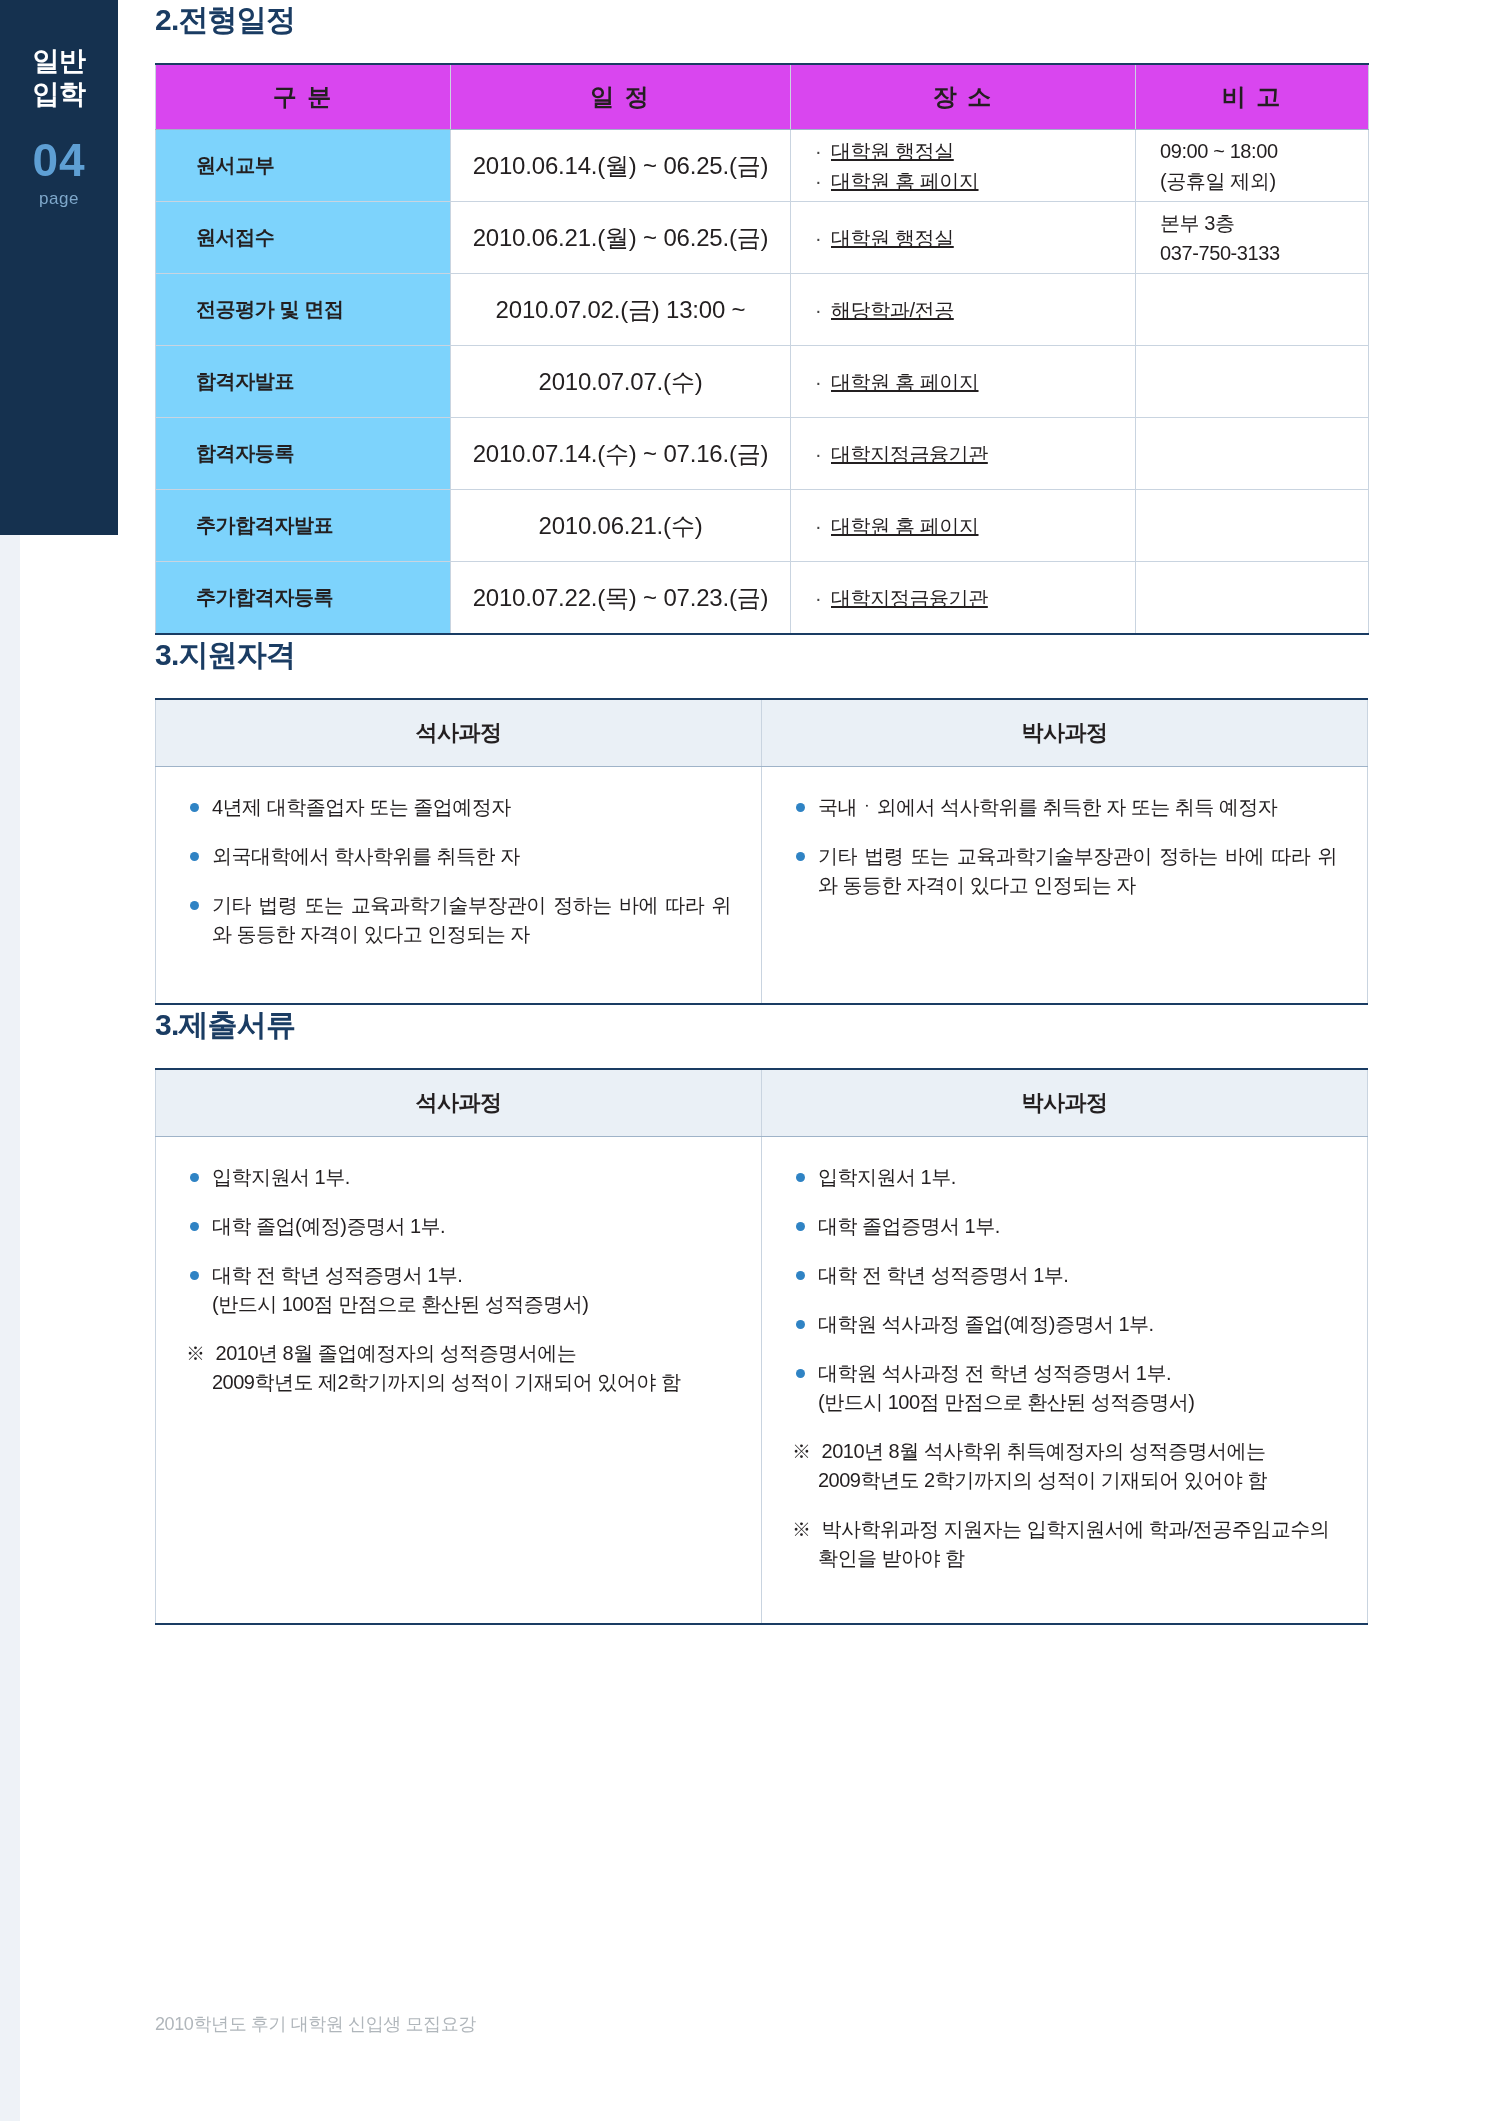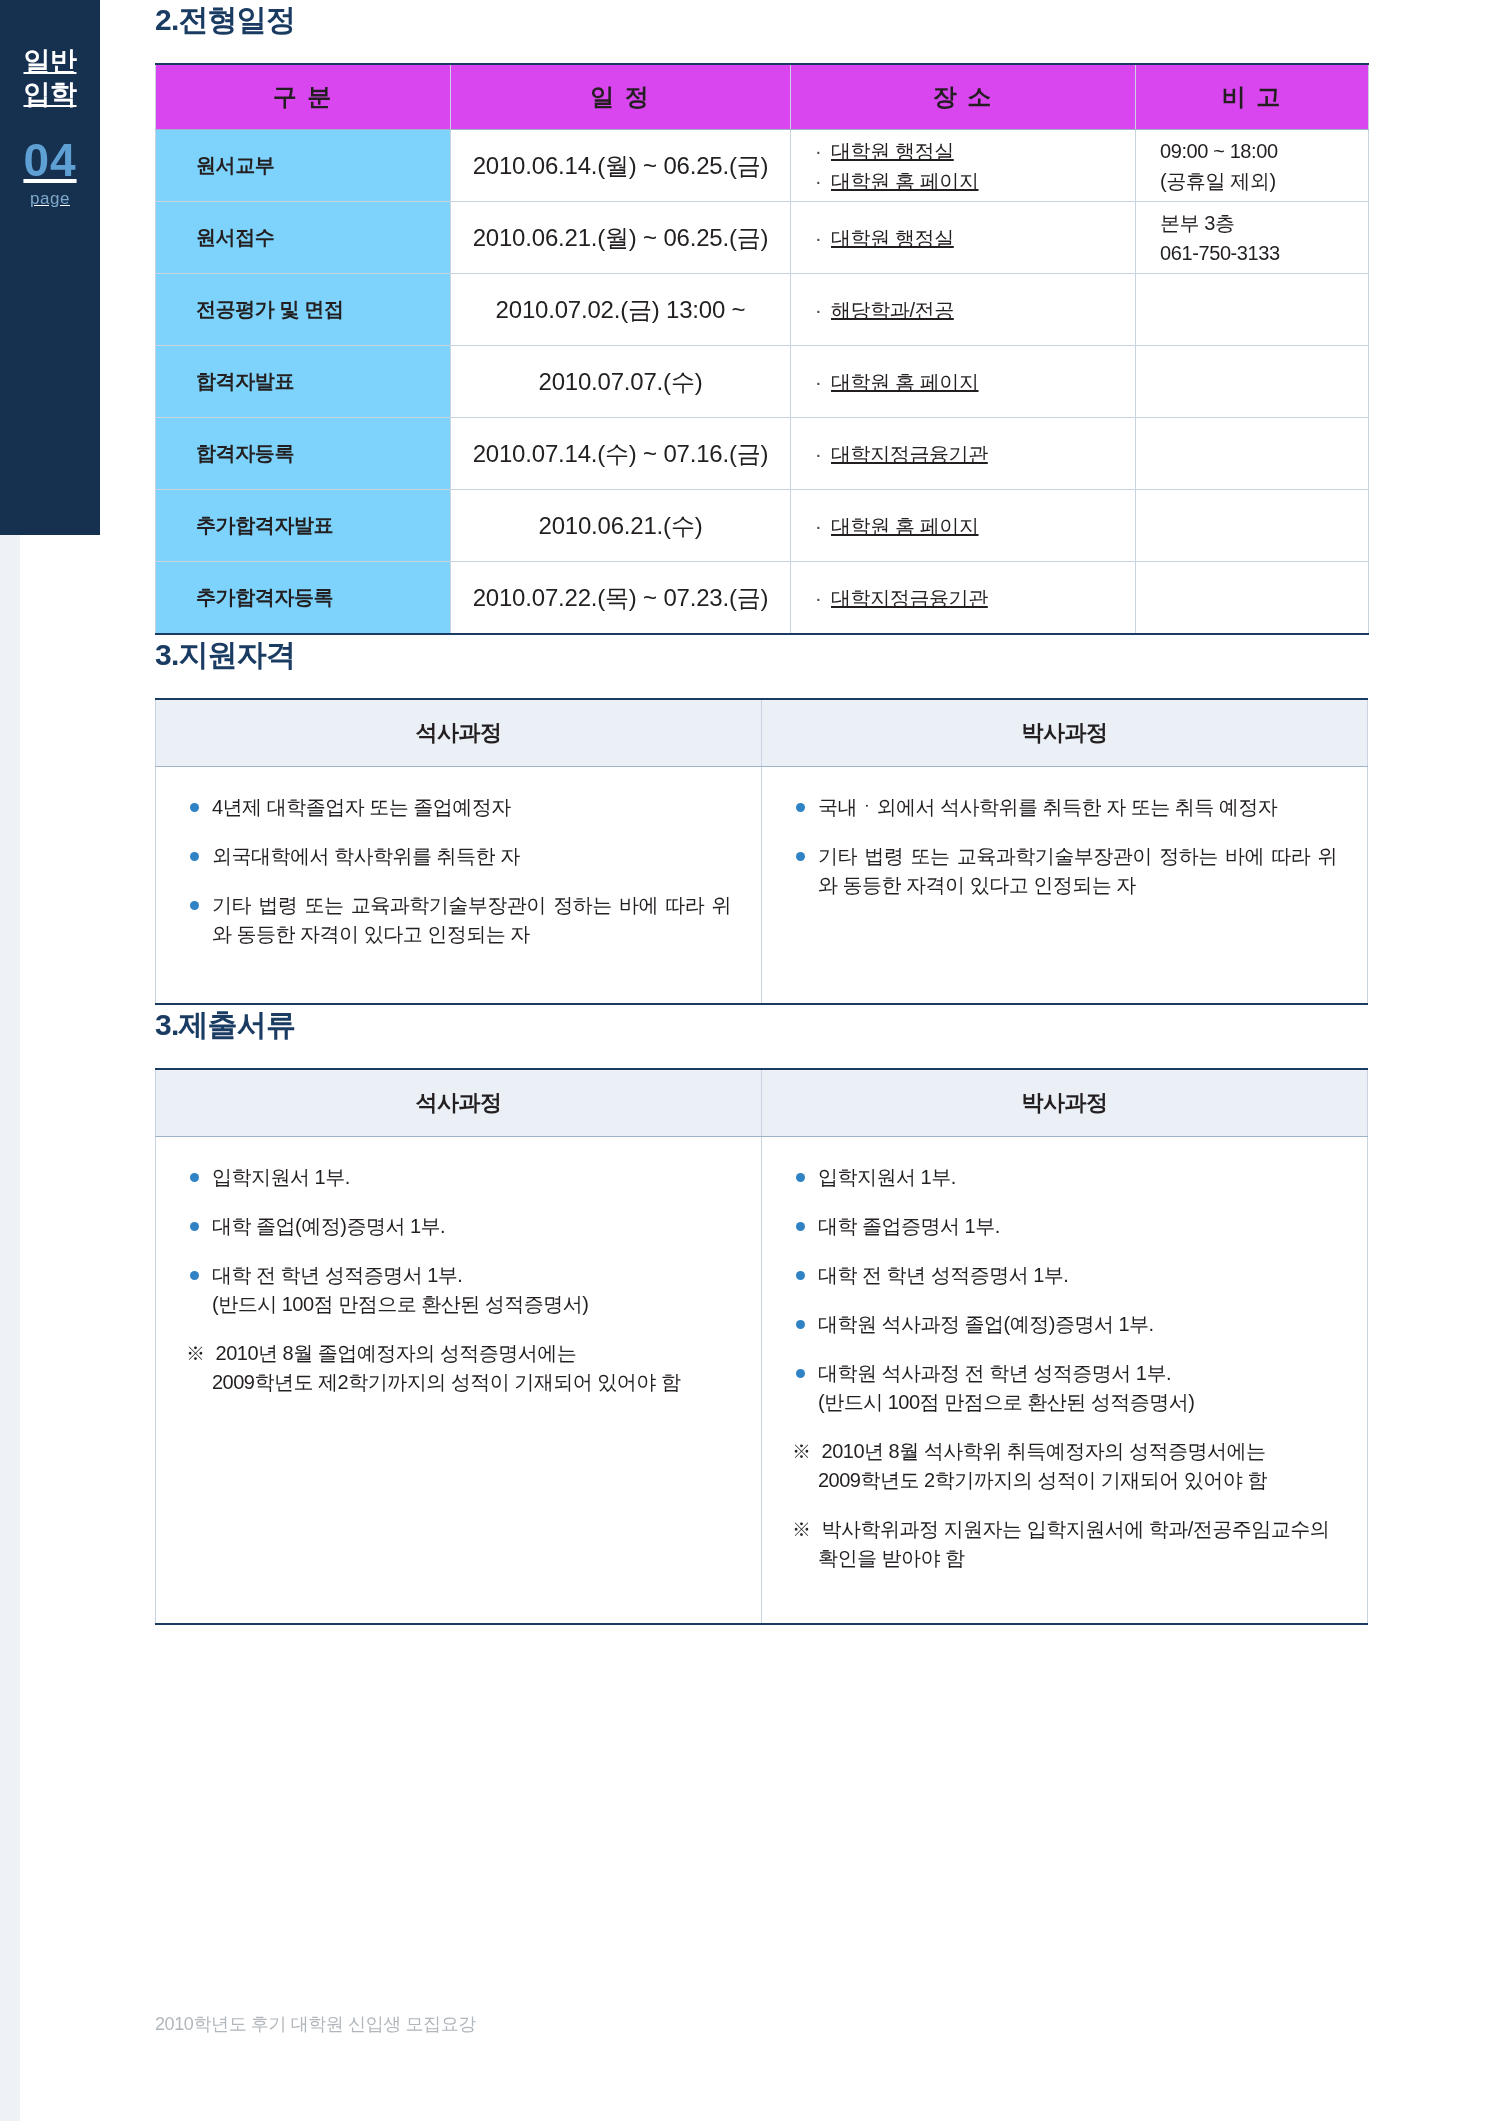--- a/index.html
+++ b/index.html
@@ -22,28 +22,27 @@
     left: 0;
     top: 0;
     width: 20px;
     height: 2121px;
     background: #eef2f7;
   }
   .side-tab {
     position: absolute;
     left: 0;
     top: 0;
-    width: 100px;
+    width: 118px;
     height: 535px;
     background: #15314f;
     color: #ffffff;
     box-sizing: border-box;
     padding: 45px 0 0 0;
     text-align: center;
-    text-decoration: underline;
   }
   .side-tab .tab-title {
     font-size: 27px;
     font-weight: bold;
     line-height: 1.22;
     letter-spacing: -0.5px;
     color: #ffffff;
   }
   .side-tab .tab-num {
     margin-top: 26px;
@@ -258,21 +257,21 @@
         </td>
       </tr>
       <tr>
         <td class="kind">원서접수</td>
         <td class="date">2010.06.21.(월) ~ 06.25.(금)</td>
         <td class="place">
           <span class="dot-line">대학원 행정실</span>
         </td>
         <td class="note">
           <span class="sub">본부 3층</span>
-          <span class="sub">061-750-3133</span>
+          <span class="sub">037-750-3133</span>
         </td>
       </tr>
       <tr>
         <td class="kind">전공평가 및 면접</td>
         <td class="date">2010.07.02.(금)  13:00 ~</td>
         <td class="place">
           <span class="dot-line">해당학과/전공</span>
         </td>
         <td class="note"></td>
       </tr>

